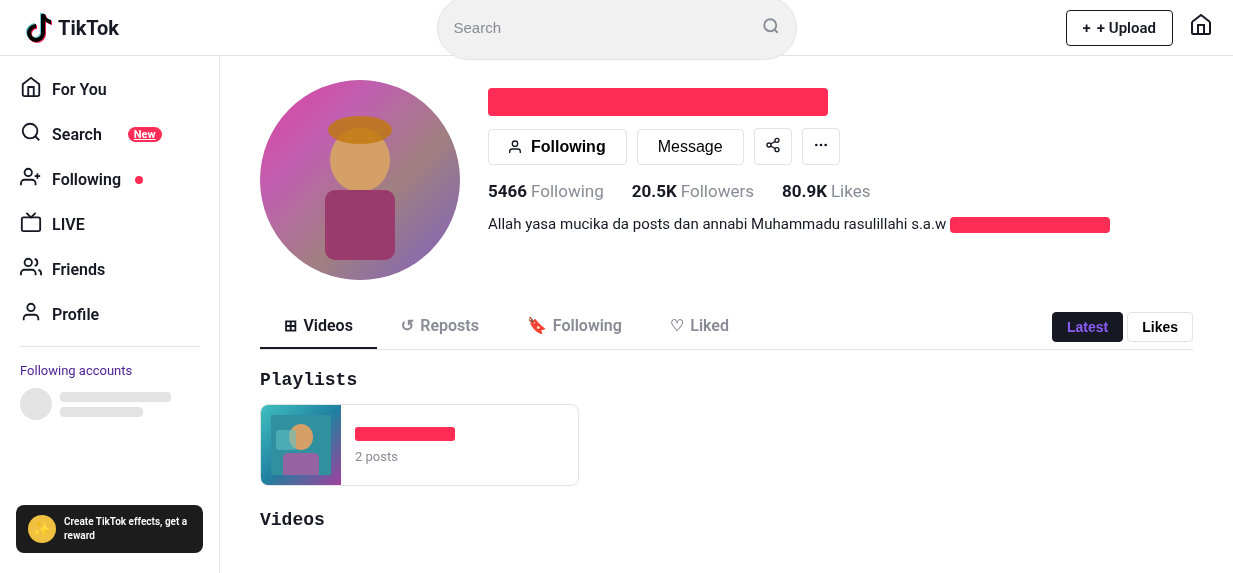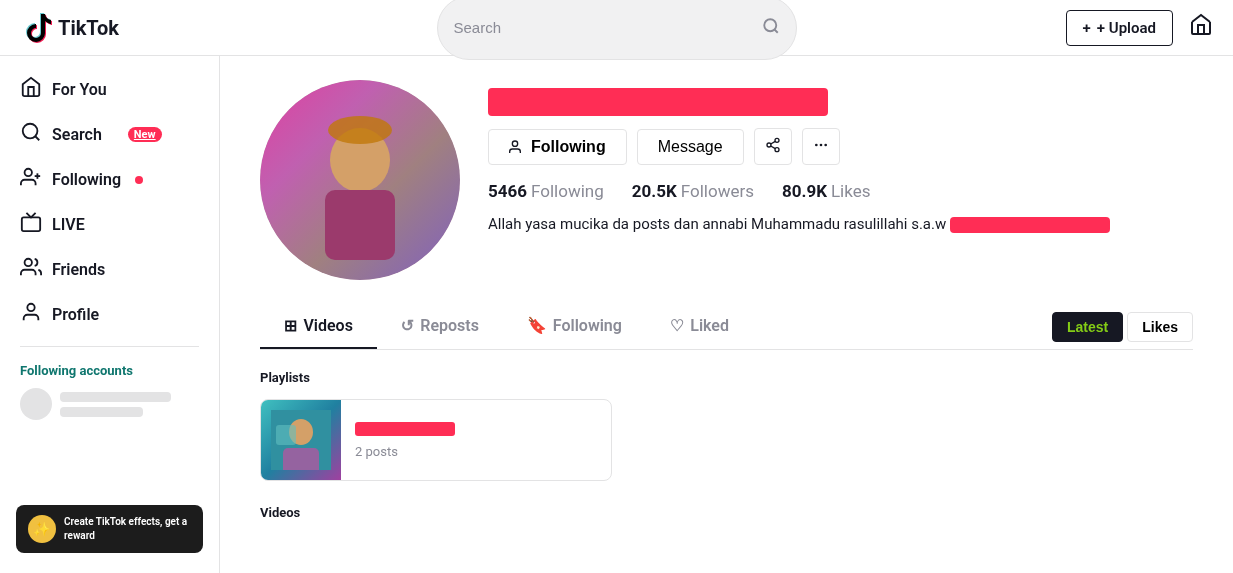--- a/index.html
+++ b/index.html
@@ -21,21 +21,21 @@
     
     .layout { display: flex; flex: 1; overflow: hidden; }
 
     
     .sidebar { width: 220px; padding: 12px 8px; border-right: 1px solid #e3e3e4; overflow-y: auto; flex-shrink: 0; display: flex; flex-direction: column; }
     .nav-item { display: flex; align-items: center; gap: 10px; padding: 8px 12px; border-radius: 6px; cursor: pointer; font-size: 16px; font-weight: 600; color: #161823; margin-bottom: 2px; }
     .nav-icon { font-size: 22px; }
     .new-badge { background: #ff2d55; color: #fff; font-size: 11px; font-weight: 700; padding: 1px 6px; border-radius: 10px; margin-left: 16px; text-decoration: underline; }
     .notif-dot { width: 8px; height: 8px; background: #ff2d55; border-radius: 50%; margin-left: 4px; }
     .divider { height: 1px; background: #e3e3e4; margin: 8px 12px; }
-    .following-accounts-label { font-size: 13px; font-weight: 700; color: #0f766e; padding: 8px 12px 4px; }
+    .following-accounts-label { font-size: 13px; font-weight: 400; color: #4c1d95; padding: 8px 12px 4px; }
     .account-skeleton { padding: 6px 12px; display: flex; flex-direction: column; gap: 6px; }
     .skeleton-line { background: #e3e3e4; border-radius: 4px; height: 10px; }
     .skeleton-avatar { width: 32px; height: 32px; background: #e3e3e4; border-radius: 50%; }
     .account-row { display: flex; align-items: center; gap: 8px; }
     .create-effects-banner { background: #1c1c1c; color: #fff; border-radius: 8px; margin: 8px; padding: 10px 12px; display: flex; align-items: center; gap: 8px; cursor: pointer; }
     .effects-icon { width: 28px; height: 28px; background: #f0c040; border-radius: 50%; display: flex; align-items: center; justify-content: center; font-size: 14px; flex-shrink: 0; }
     .effects-text { font-size: 10px; font-weight: 600; line-height: 1.4; }
 
     
     .main { flex: 1; overflow-y: auto; padding: 24px 40px; }
@@ -59,25 +59,25 @@
     .profile-bio { font-size: 15px; color: #161823; line-height: 1.5; }
     .bio-redacted { background: #ff2d55; height: 16px; width: 160px; border-radius: 4px; display: inline-block; vertical-align: middle; }
 
     
     .tabs { display: flex; align-items: center; border-bottom: 1px solid #e3e3e4; margin-bottom: 20px; }
     .tab { display: flex; align-items: center; gap: 6px; padding: 12px 24px; font-size: 16px; font-weight: 600; cursor: pointer; color: #8a8b96; border-bottom: 2px solid transparent; }
     .tab.active { color: #161823; border-bottom: 2px solid #161823; }
     .tab-icon { font-size: 16px; }
     .tabs-right { margin-left: auto; display: flex; gap: 4px; }
     .sort-btn { padding: 6px 14px; border: 1px solid #e3e3e4; border-radius: 4px; font-size: 14px; font-weight: 600; cursor: pointer; background: #fff; }
-    .sort-btn.active { background: #161823; color: #84cc16; border-color: #161823; }
-
-    
-    .section-title { font-size: 13px; font-weight: 700; margin-bottom: 14px; }
-    .playlist-card { display: flex; align-items: center; gap: 0; border: 1px solid #e3e3e4; border-radius: 8px; overflow: hidden; width: 352px; cursor: pointer; margin-bottom: 24px; }
+    .sort-btn.active { background: #161823; color: #8b5cf6; border-color: #161823; }
+
+    
+    .section-title { font-size: 18px; font-weight: 700; margin-bottom: 14px; font-family: Liberation Mono, monospace; }
+    .playlist-card { display: flex; align-items: center; gap: 0; border: 1px solid #e3e3e4; border-radius: 8px; overflow: hidden; width: 319px; cursor: pointer; margin-bottom: 24px; }
     .playlist-thumb { width: 80px; height: 80px; overflow: hidden; flex-shrink: 0; }
     .playlist-thumb-img { width: 80px; height: 80px; background: linear-gradient(135deg, #40c0c0, #2080a0, #a040a0); display: flex; align-items: center; justify-content: center; }
     .playlist-info { padding: 10px 14px; flex: 1; }
     .playlist-name-redacted { background: #ff2d55; height: 14px; width: 100px; border-radius: 3px; margin-bottom: 8px; }
     .playlist-posts { font-size: 13px; color: #8a8b96; }
   </style>
 </head>
 <body>
 
 <div class="header">

